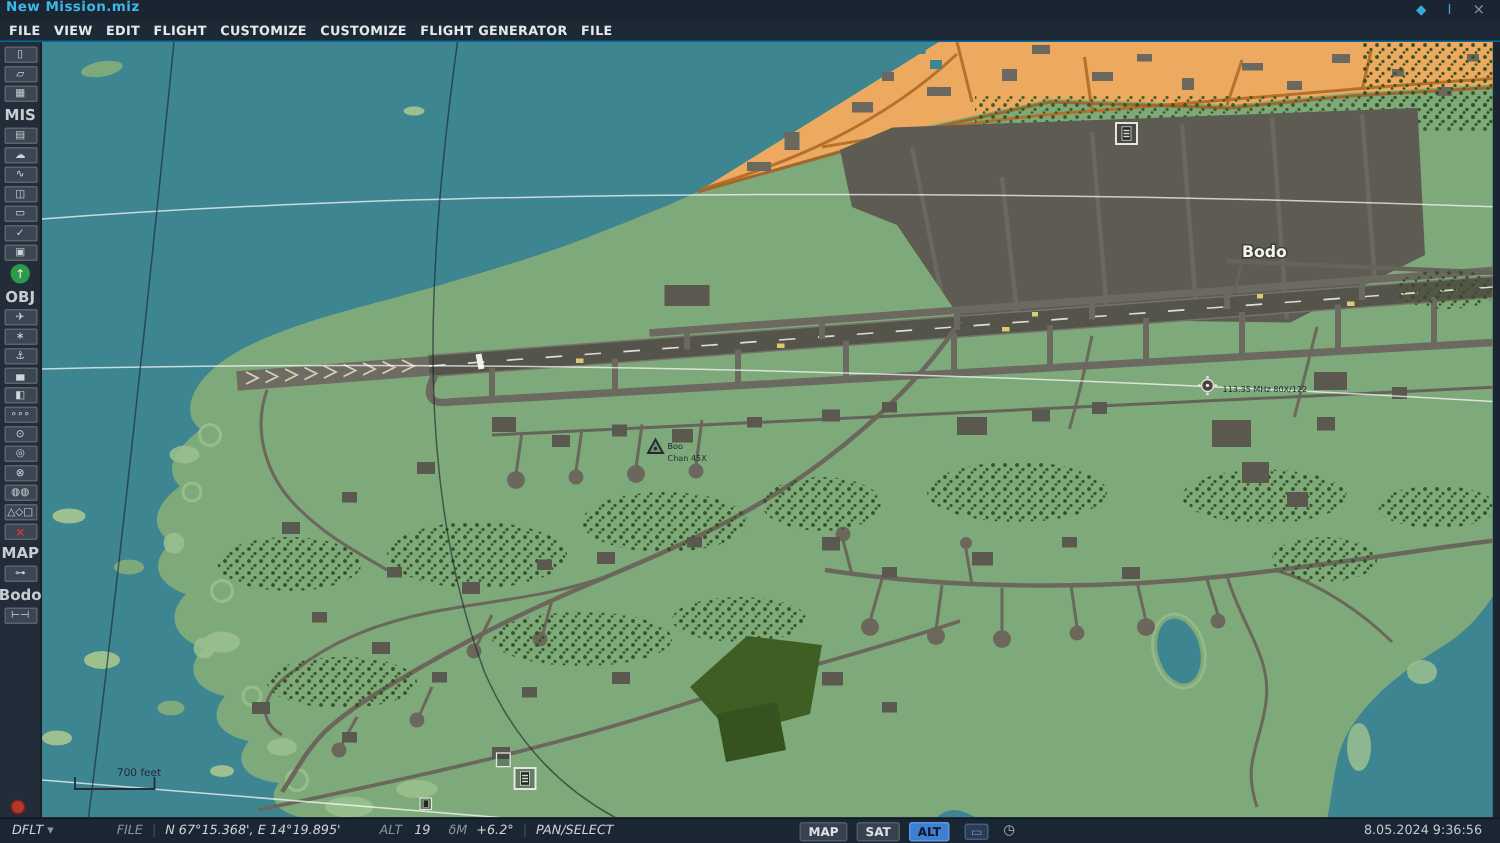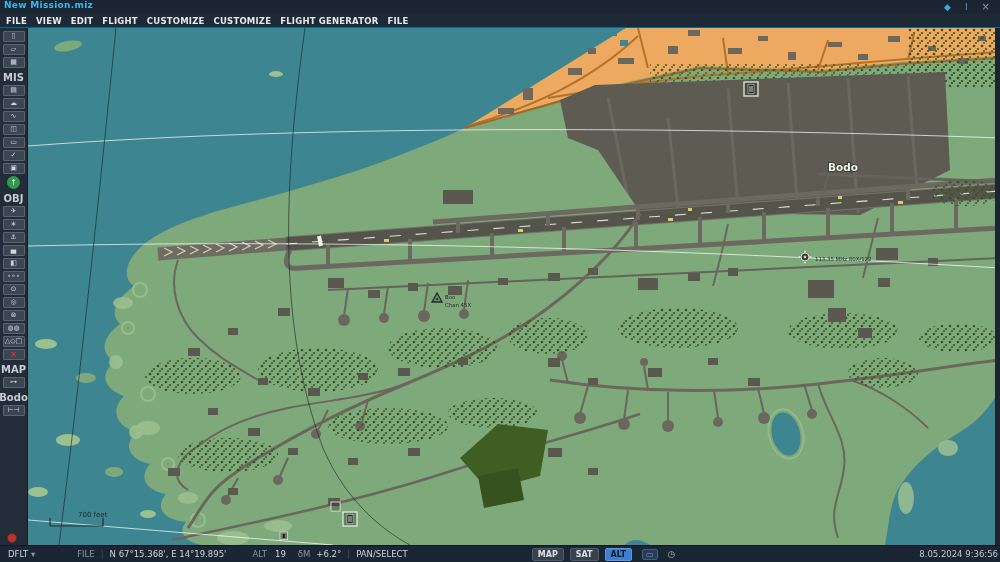--- a/index.html
+++ b/index.html
@@ -29,27 +29,27 @@
   #red-dot{position:absolute;left:7px;top:505px;width:10px;height:10px;border-radius:50%;background:#b5372c;border:1px solid #7e2119;}
 
   
   #maparea{position:relative;width:967px;height:517px;background:#3e8592;overflow:hidden;}
   #maparea svg{display:block;}
 
   
   #statusbar{position:absolute;left:0;top:545px;width:1000px;height:17px;background:#1b2634;border-top:1px solid #101722;display:flex;align-items:center;color:#cfd4da;font-size:8.5px;}
   #statusbar .dim{color:#8b95a2;}
   #statusbar .sep{color:#46505c;margin:0 6px;}
-  .sb-left{display:flex;align-items:center;padding-left:8px;}
+  .sb-left{display:flex;align-items:center;padding-left:8px;font-style:italic;}
   .sb-btn{background:#38424e;border:1px solid #515b66;border-radius:2px;color:#dde1e6;font-size:8px;font-weight:bold;padding:1px 5px;margin-left:6px;cursor:pointer;}
   .sb-btn.active{background:#3f7fd2;border-color:#5d97e0;color:#0d1826;}
   .sb-ic{margin-left:10px;font-size:9px;cursor:pointer;}
   .sb-ic.blue{color:#62a4e8;background:#2c3b52;border:1px solid #3f5e88;border-radius:2px;padding:0 3px;font-size:8px;}
   .sb-ic.clock{color:#aab2bc;}
-  #dt{margin-left:auto;padding-right:2px;color:#c3c9d1;font-size:8.5px;}
+  #dt{margin-left:auto;padding-right:12px;color:#c3c9d1;font-size:8.5px;}
 </style>
 </head>
 <body>
 
 <div id="app">
 
   <div id="titlebar">
     <span class="title">New Mission.miz</span>
     <span class="winicons">
       <span class="wi">◆</span>

